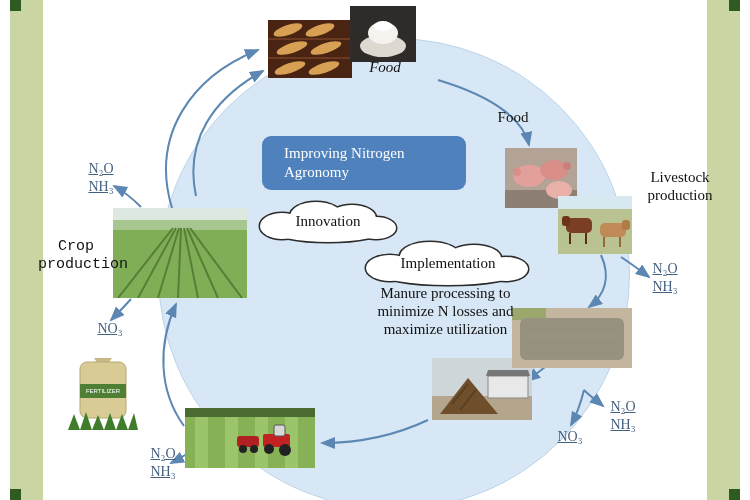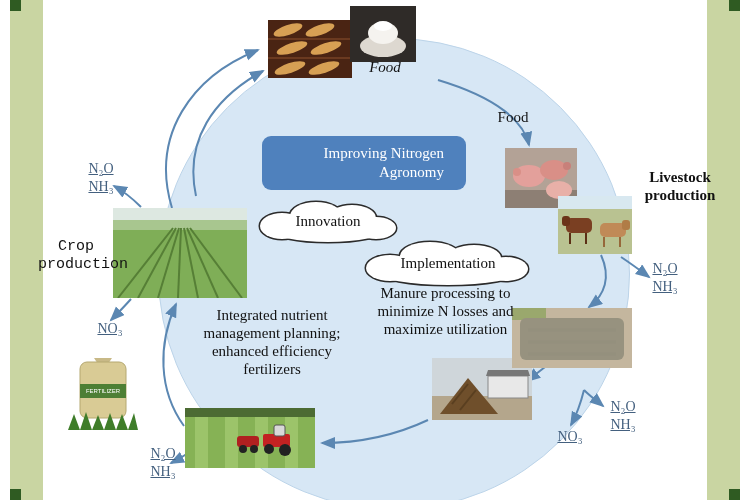--- a/index.html
+++ b/index.html
@@ -15,21 +15,21 @@
   .photo svg{display:block;}
   .cloud{z-index:4;}
   .cloud .cloud-label{position:absolute;left:0;top:0;width:100%;height:100%;
        display:flex;align-items:center;justify-content:center;font-size:15px;}
   .lbl{z-index:5;font-size:15px;text-align:center;line-height:18px;}
   .para{z-index:5;font-size:15px;text-align:center;line-height:18px;}
   .chem{z-index:5;font-size:14px;color:#44607f;text-align:center;line-height:18px;text-decoration:underline;}
   .chem span{display:block;}
   .center-box{left:262px;top:136px;width:204px;height:54px;background:#4f81bd;
       border-radius:9px;z-index:4;display:flex;align-items:center;justify-content:center;}
-  .center-box .inner{width:160px;text-align:right;color:#fff;font-size:15px;line-height:19px;}
+  .center-box .inner{width:160px;text-align:left;color:#fff;font-size:15px;line-height:19px;}
 </style>
 </head>
 <body>
 
 <div id="stage">
 
   <div class="abs sidebar" style="left:10px;"></div>
   <div class="abs sidebar" style="left:707px;"></div>
   <div class="abs corner" style="left:10px;top:0;"></div>
   <div class="abs corner" style="left:10px;top:489px;"></div>
@@ -223,23 +223,22 @@
           <ellipse cx="128" cy="32" rx="20" ry="11"></ellipse>
         <ellipse cx="80" cy="34" rx="56" ry="12"></ellipse>
       </g>
     </svg>
     <span class="cloud-label">Innovation</span>
   </div>
 
   <div class="abs lbl" style="left:355px;top:58px;width:60px;font-style:italic;">Food</div>
   <div class="abs lbl" style="left:488px;top:108px;width:50px;">Food</div>
   <div class="abs lbl" style="left:38px;top:238px;width:76px;font-family:Liberation Mono, monospace;">Crop production</div>
-  <div class="abs lbl" style="left:634px;top:168px;width:92px;font-weight:bold;">Livestock production</div>
+  <div class="abs lbl" style="left:634px;top:168px;width:92px;">Livestock production</div>
   <div class="abs para" style="left:358px;top:284px;width:175px;">Manure processing to minimize N losses and maximize utilization</div>
-  <div class="abs para" style="left:202px;top:306px;width:140px;">Integrated nutrient management planning; enhanced efficiency fertilizers</div>
 
   <div class="abs chem" style="left:78px;top:160px;width:46px;">
     <span>N₂O</span>
     <span>NH₃</span>
   </div>
   <div class="abs chem" style="left:88px;top:320px;width:44px;">
     <span>NO₃</span>
   </div>
   <div class="abs chem" style="left:642px;top:260px;width:46px;">
     <span>N₂O</span>

